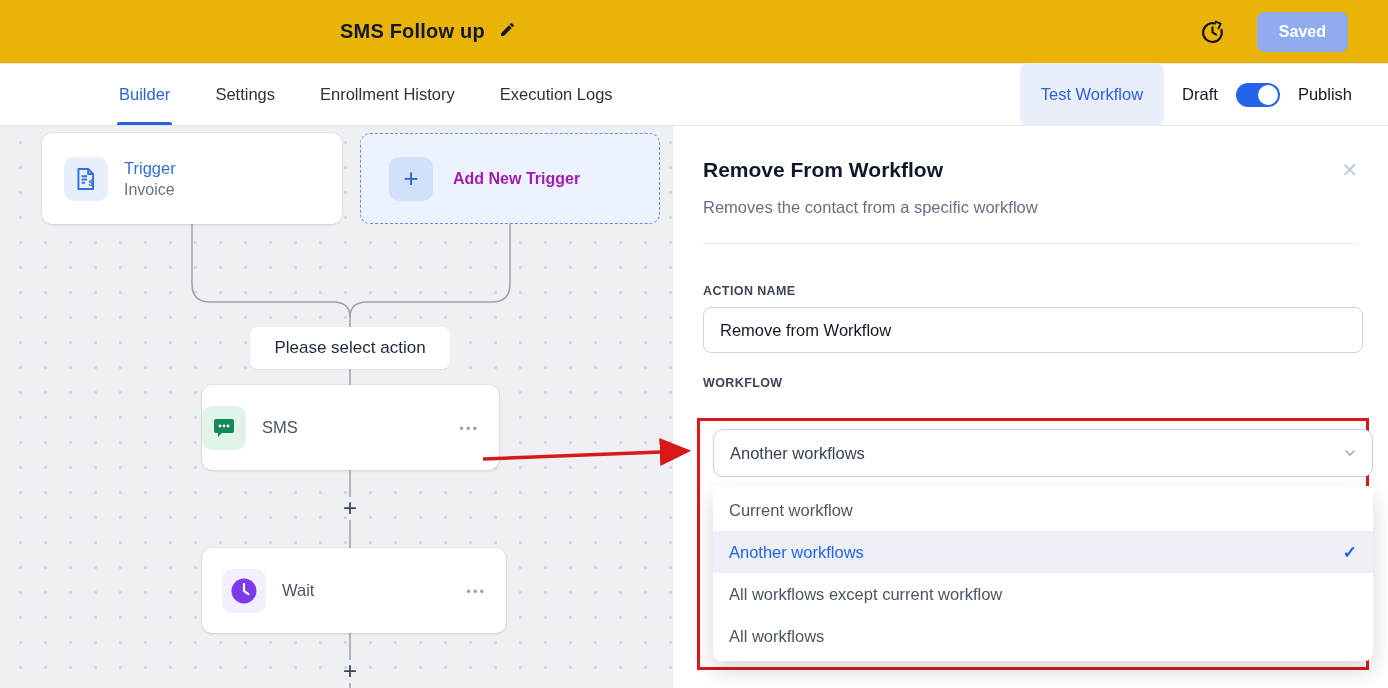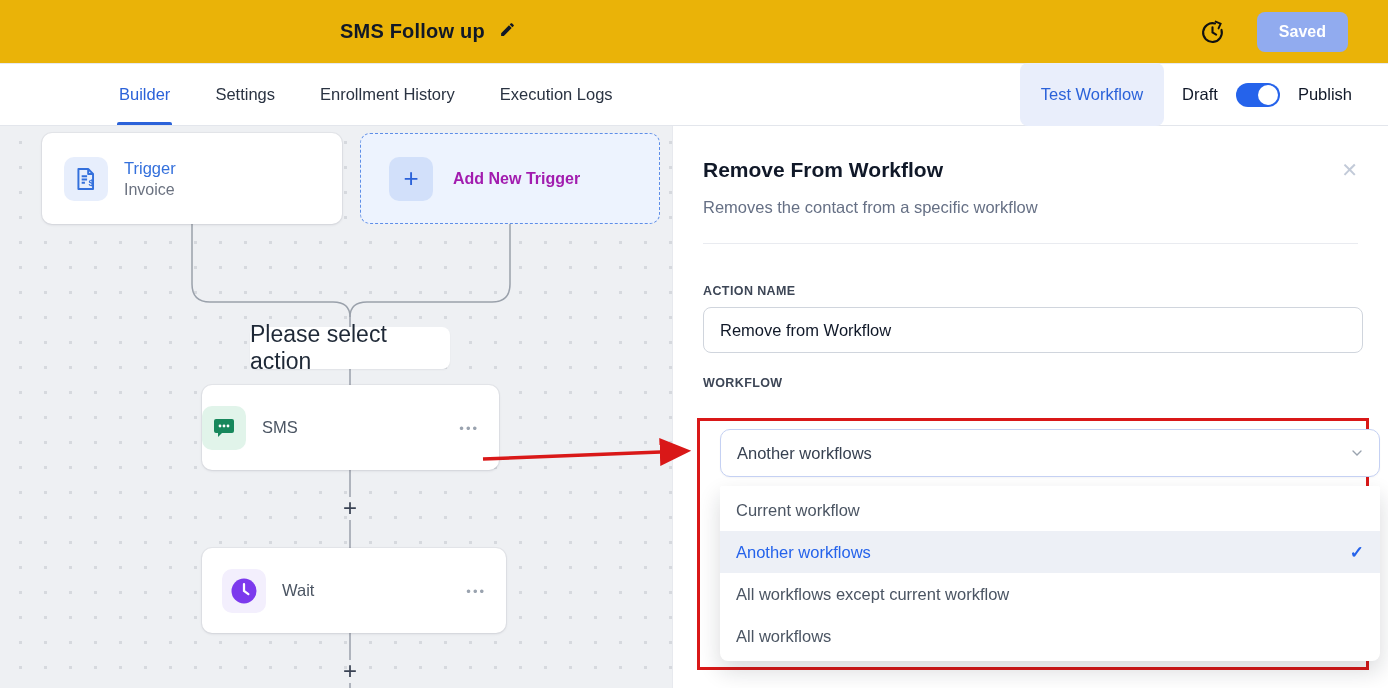--- a/index.html
+++ b/index.html
@@ -50,21 +50,21 @@
   .trigger-texts .t1 { font-size:16.5px; font-weight:500; color:#3470dc; margin-bottom:3px; }
   .trigger-texts .t2 { font-size:16px; color:#6b7280; }
   .add-trigger { position:absolute; left:360px; top:7px; width:300px; height:91px;
     background:#edf3fe; border:1.5px dashed #5e8ee8; border-radius:10px;
     display:flex; align-items:center; padding-left:28px; gap:20px; cursor:pointer; }
   .plus-sq { width:44px; height:44px; border-radius:10px; background:#d2e0fa; color:#2b62d9;
     font-size:26px; font-weight:400; display:flex; align-items:center; justify-content:center; }
   .add-trigger-label { color:#a21caf; font-size:16px; font-weight:700; }
   .select-action { position:absolute; left:250px; top:201px; width:200px; height:42px;
     background:#fff; border-radius:8px; box-shadow:0 1px 2px rgba(16,24,40,.06);
-    display:flex; align-items:center; justify-content:center; font-size:23px; color:#1f2937; }
+    display:flex; align-items:center; justify-content:center; font-size:17px; color:#1f2937; }
   .sms-card { left:202px; top:259px; width:297px; height:85px; gap:16px; }
   .sms-icon-bg { background:#e1f4ea; }
   .wait-card { left:202px; top:422px; width:304px; height:85px; padding-left:20px; gap:16px; }
   .wait-icon-bg { background:#f3effd; }
   .node-label { font-size:16.5px; color:#4b5563; }
   .dots-menu { position:absolute; right:20px; top:50%; transform:translateY(-50%);
     color:#9aa3af; font-size:13px; letter-spacing:2px; cursor:pointer; }
   .plus-node { position:absolute; left:339px; width:22px; height:22px; color:#3a4354;
     font-size:24px; font-weight:300; line-height:22px; text-align:center; cursor:pointer; }
 
@@ -76,21 +76,21 @@
   .close-btn { color:#c2cad8; font-size:20px; cursor:pointer; line-height:1; }
   .panel-sub { margin-top:16px; font-size:16.5px; color:#667085; }
   .panel-divider { margin-top:26px; border-top:1px solid #e9ebf0; }
   .panel-body { padding:40px 26px 0 30px; }
   .field-label { font-size:12.5px; font-weight:700; letter-spacing:.4px; color:#3d4656; margin-bottom:9px; }
   .text-input { width:660px; height:46px; border:1px solid #d0d5dd; border-radius:8px;
     font-size:16.5px; color:#101828; padding:0 16px; font-family:"Liberation Sans",sans-serif; background:#fff; }
   .workflow-label { margin-top:23px; }
 
   .annotation-rect { position:absolute; left:24px; top:292px; width:672px;
-    border:3px solid #d91818; padding:8px 3px 6px 20px; background:transparent; }
+    border:3px solid #d91818; padding:8px 3px 6px 13px; background:transparent; }
   .select-box { position:relative; width:660px; height:48px; background:#fff;
     border:1.5px solid #c5d1f3; border-radius:10px; display:flex; align-items:center;
     padding:0 16px; font-size:16.5px; color:#374151; cursor:pointer;
     box-shadow:0 1px 2px rgba(16,24,40,.04); }
   .chevron { position:absolute; right:14px; top:50%; transform:translateY(-50%); display:flex; }
   .options-panel { margin-top:9px; width:660px; background:#fff; border-radius:2px 2px 8px 8px;
     box-shadow:0 10px 22px rgba(16,24,40,.16); padding:3px 0 4px 0; }
   .option-row { position:relative; height:42px; display:flex; align-items:center;
     padding:0 16px; font-size:16.5px; color:#4b5563; cursor:pointer; }
   .option-row.selected { background:#edf0f6; color:#2563eb; }

